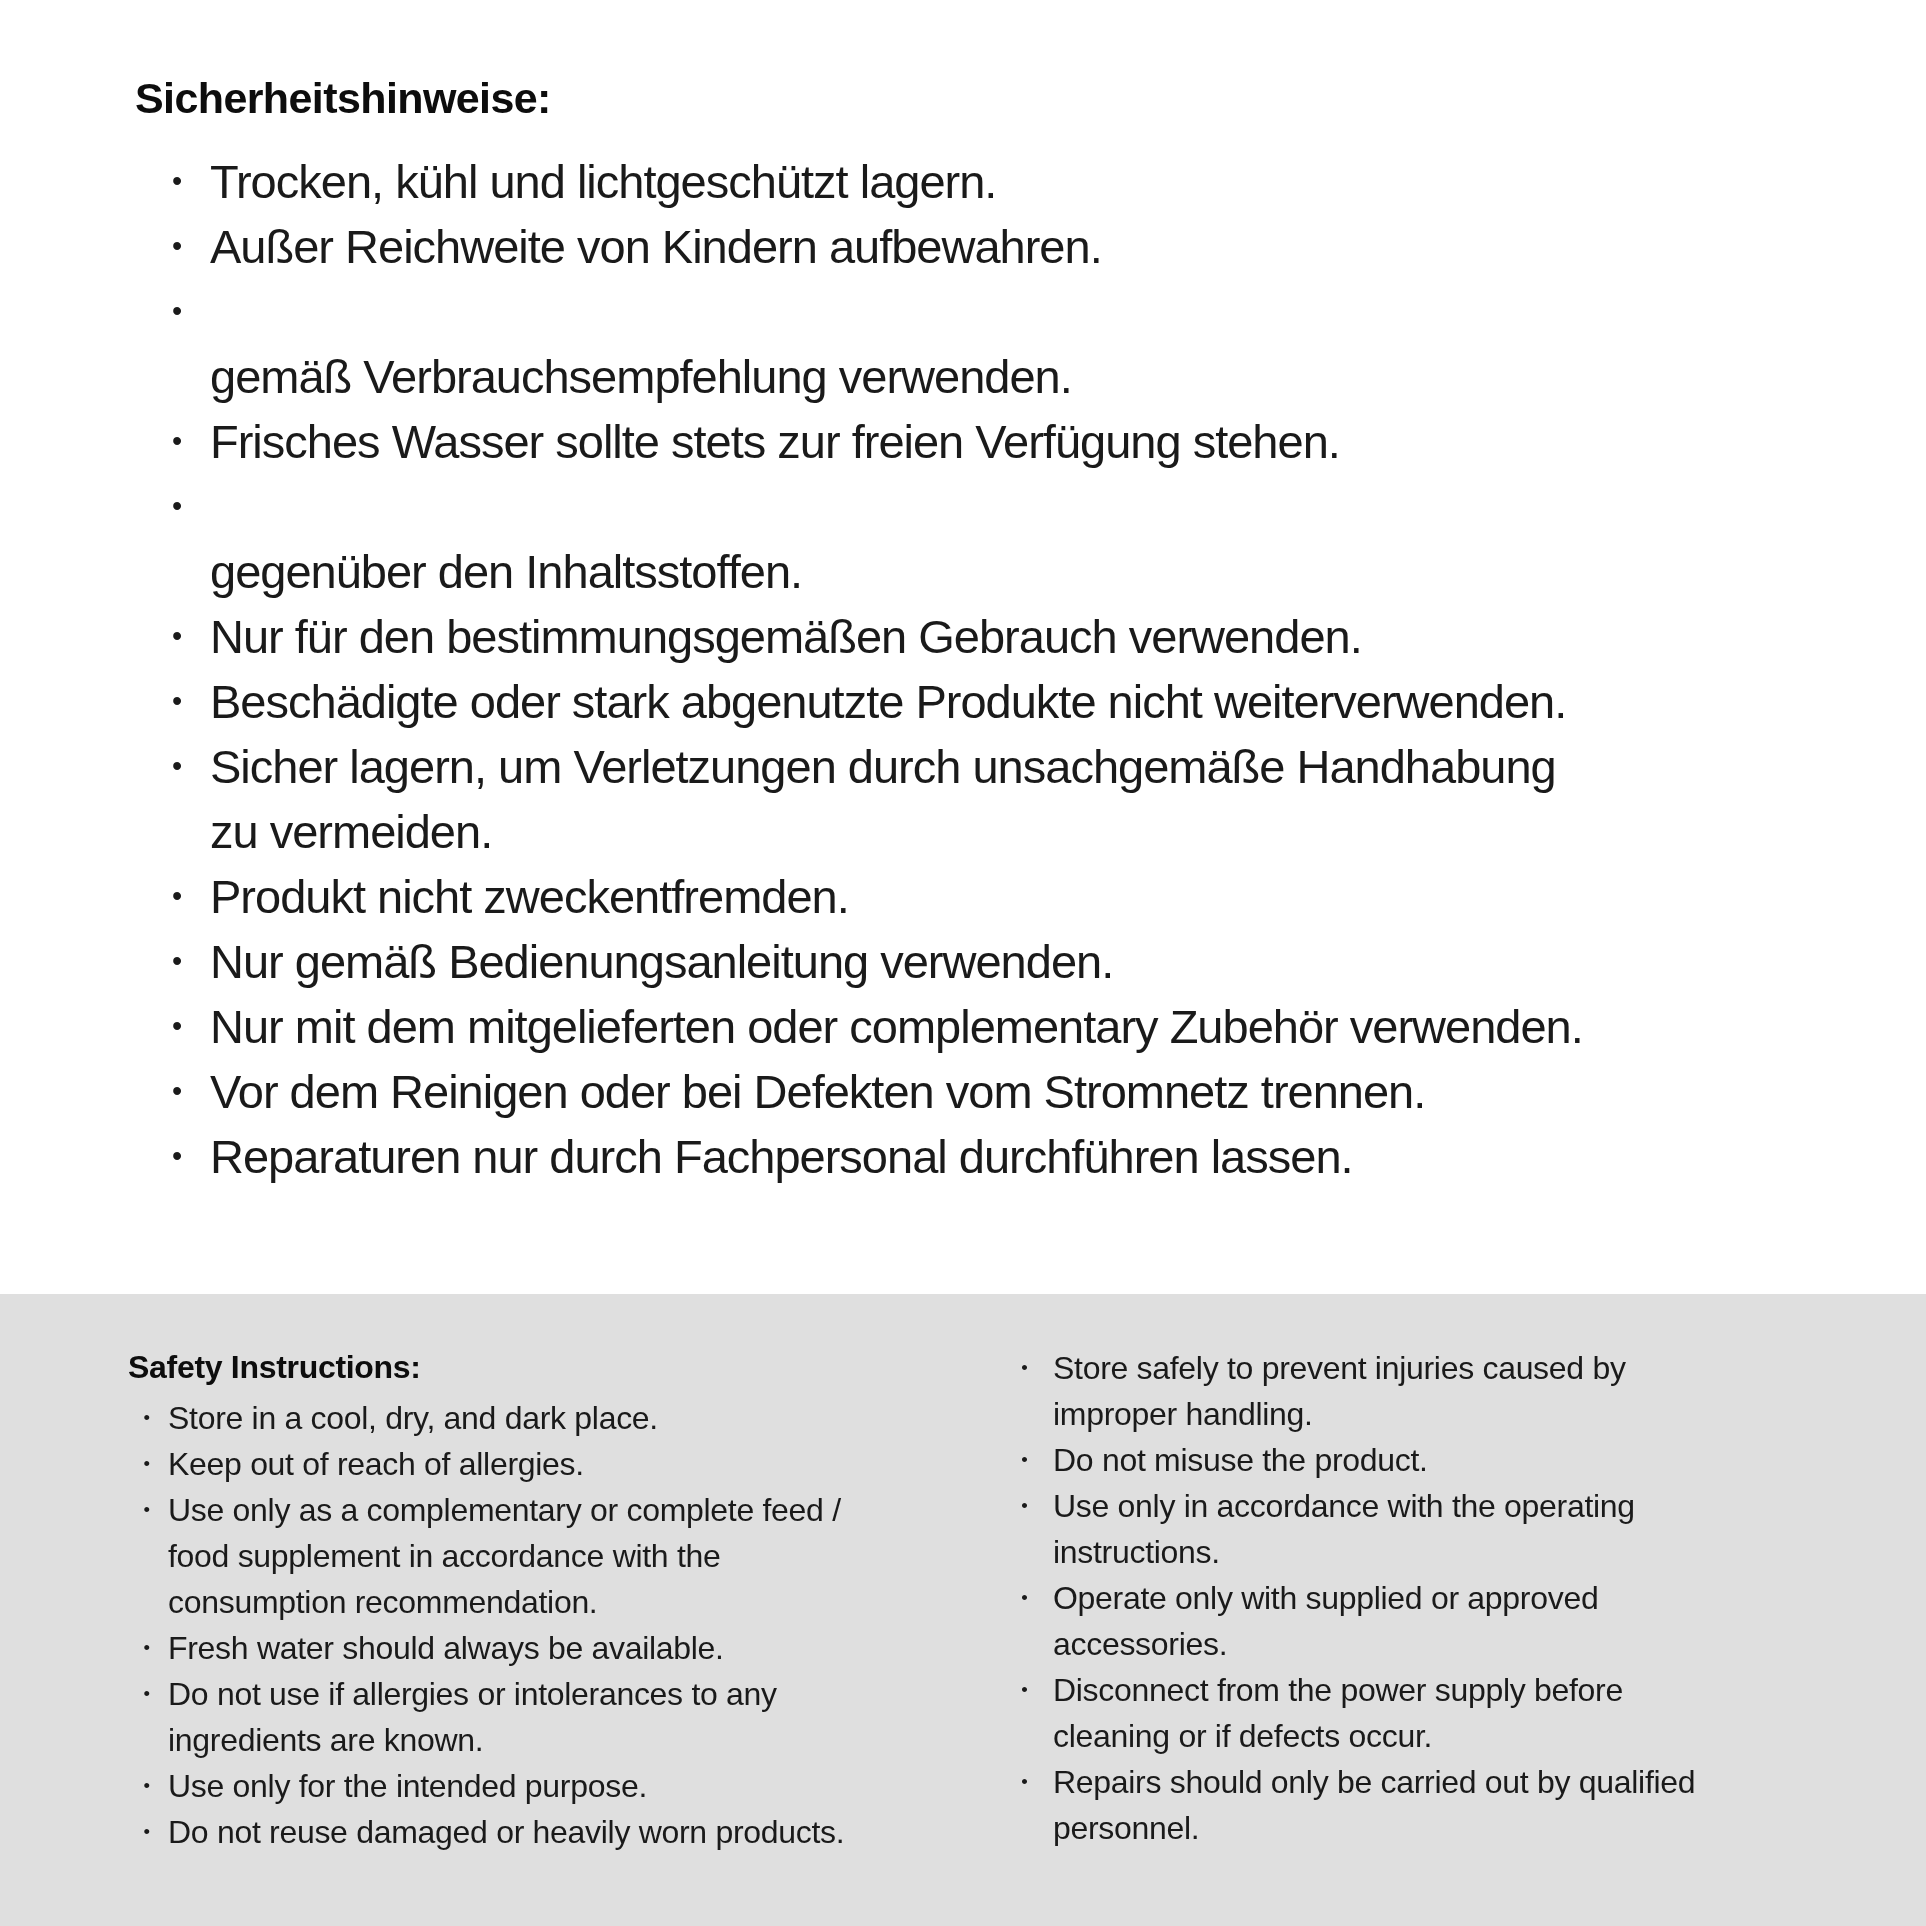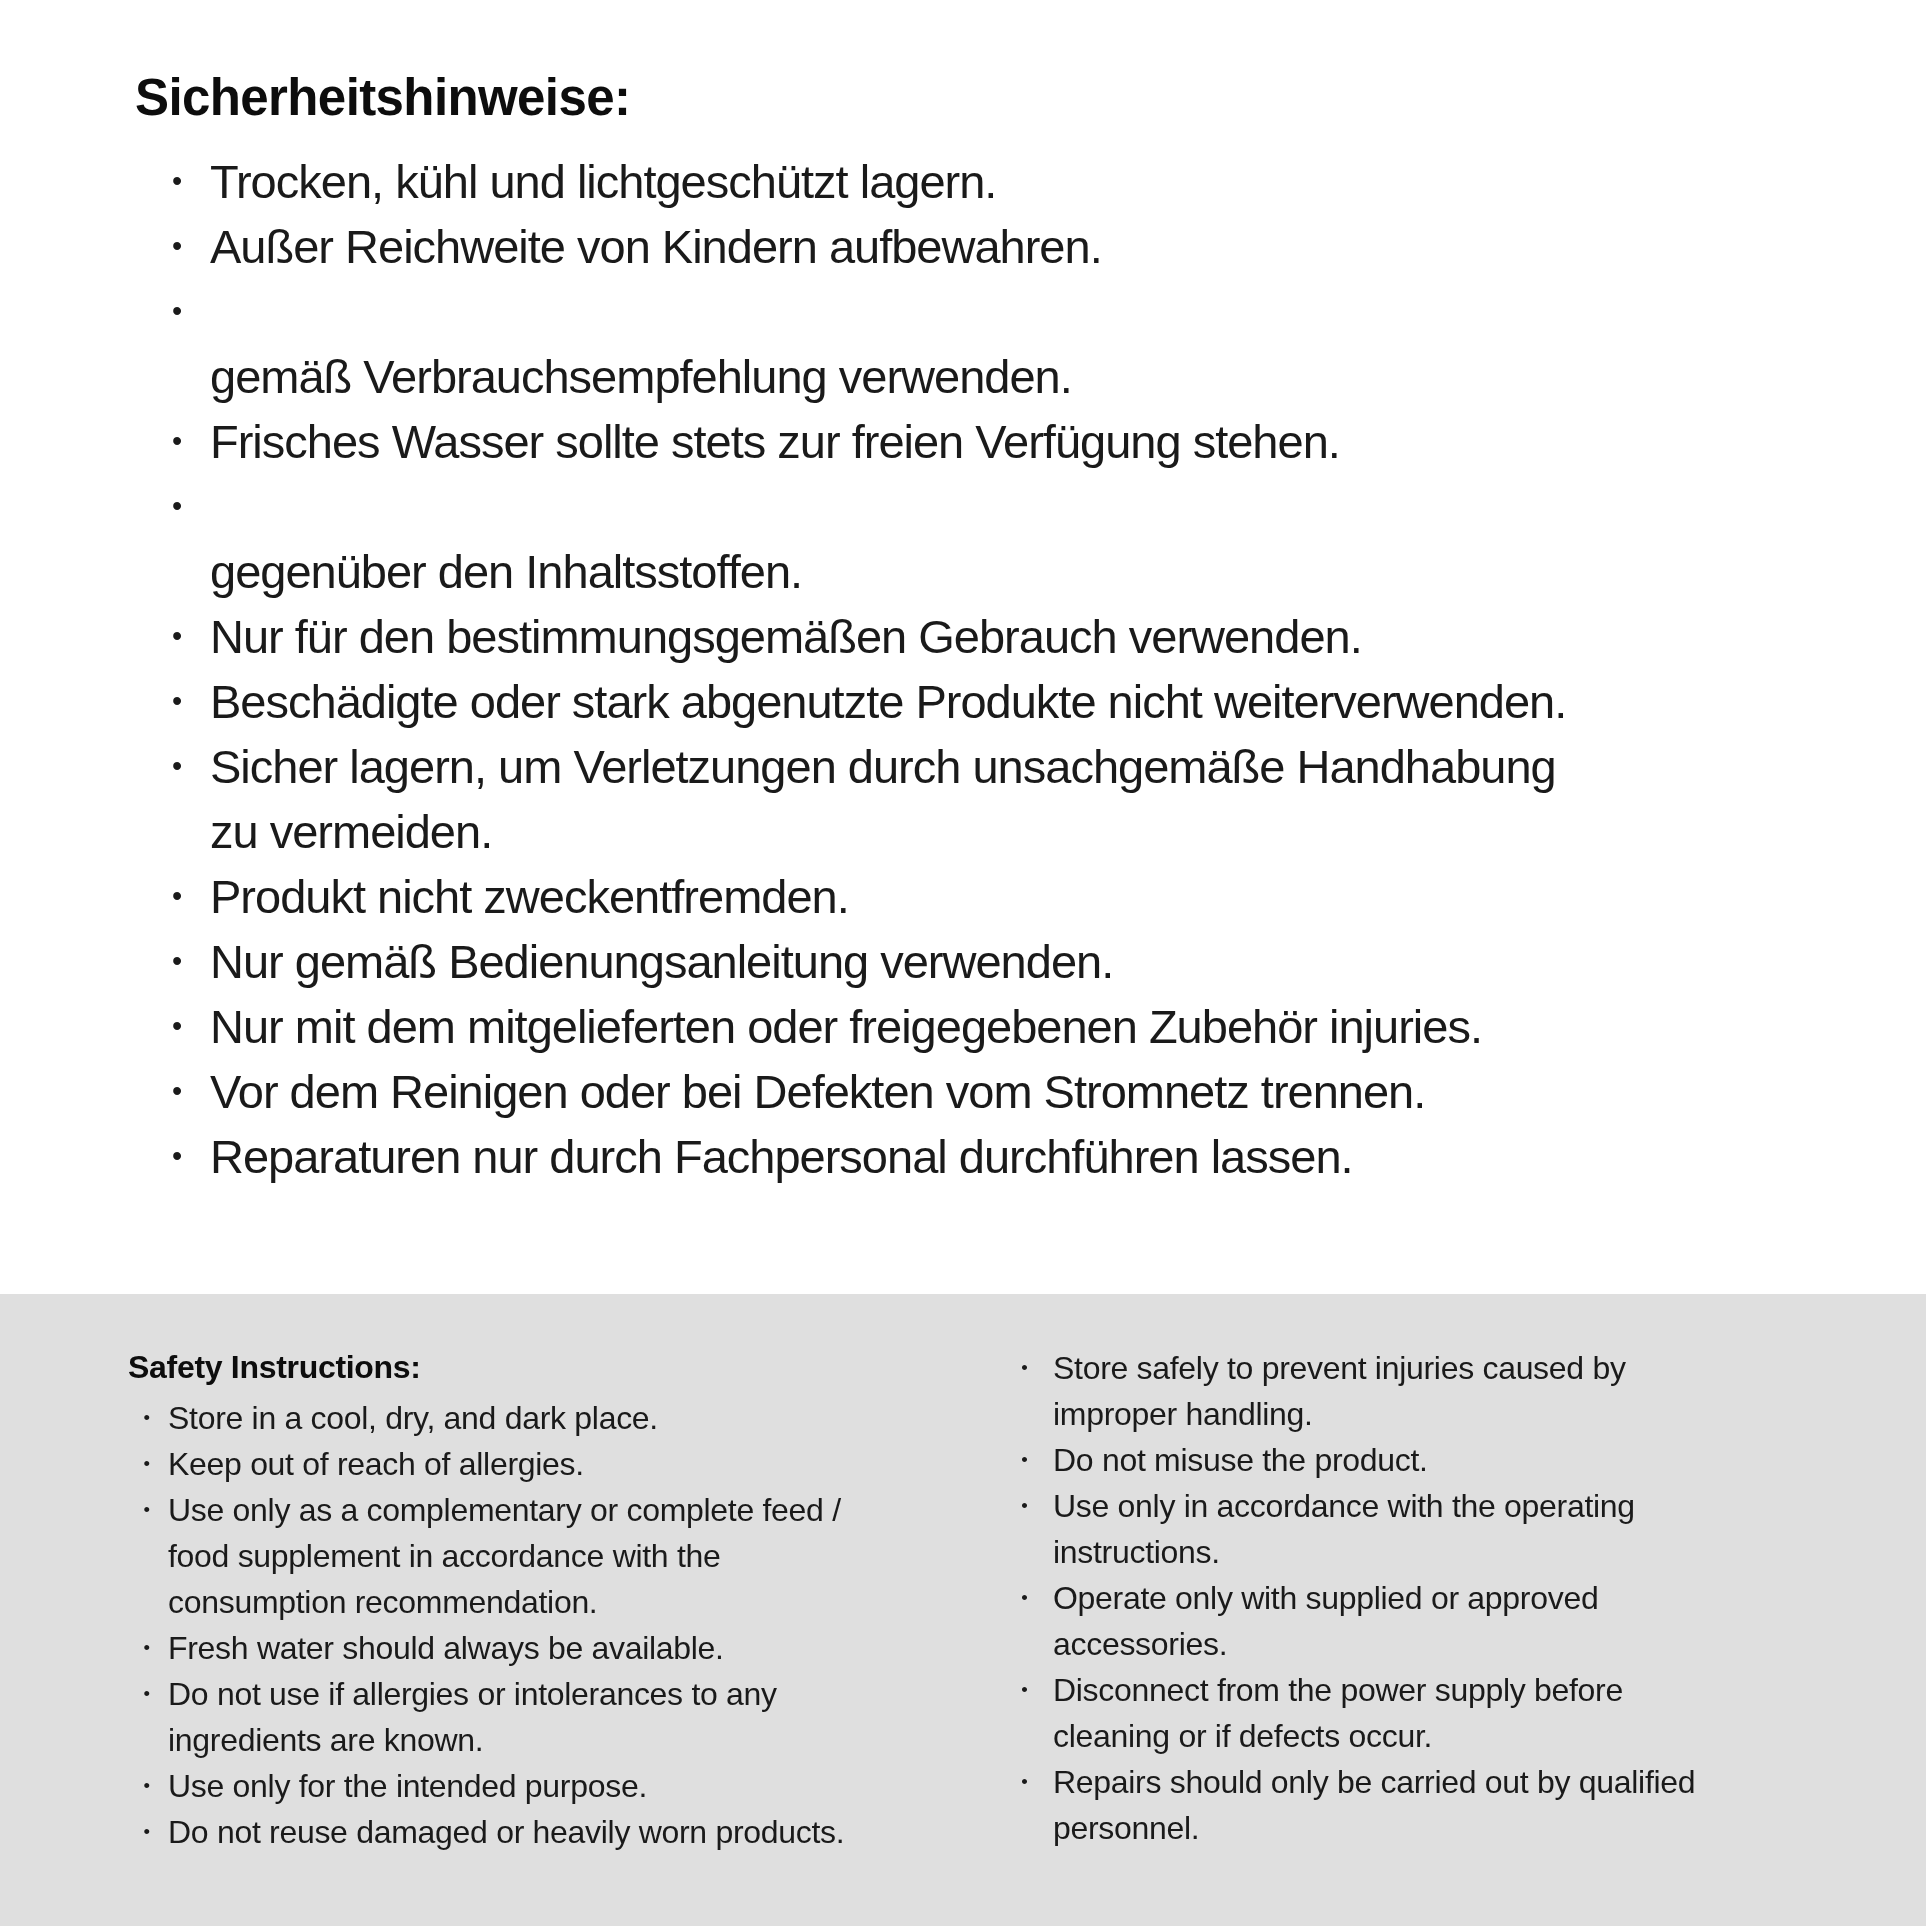--- a/index.html
+++ b/index.html
@@ -22,21 +22,21 @@
     top: 0;
     left: 0;
     width: 1926px;
     height: 1294px;
     box-sizing: border-box;
     padding: 69px 64px 0 135px;
     background: transparent;
   }
   .german-title {
     margin: 0;
-    font-size: 51px;
+    font-size: 43px;
     font-weight: 700;
     line-height: 58px;
     letter-spacing: -0.6px;
     color: #0d0d0d;
   }
   .bullets.de {
     margin-top: 22px;
     font-size: 47px;
     font-weight: 400;
     line-height: 65px;
@@ -191,21 +191,21 @@
         </div>
         <div class="bullet-item">
           <div class="bullet-line">
             <span class="marker">•</span>
             <span class="line-text">Nur gemäß Bedienungsanleitung verwenden.</span>
           </div>
         </div>
         <div class="bullet-item">
           <div class="bullet-line">
             <span class="marker">•</span>
-            <span class="line-text">Nur mit dem mitgelieferten oder freigegebenen Zubehör injuries.</span>
+            <span class="line-text">Nur mit dem mitgelieferten oder complementary Zubehör verwenden.</span>
           </div>
         </div>
         <div class="bullet-item">
           <div class="bullet-line">
             <span class="marker">•</span>
             <span class="line-text">Vor dem Reinigen oder bei Defekten vom Stromnetz trennen.</span>
           </div>
         </div>
         <div class="bullet-item">
           <div class="bullet-line">

